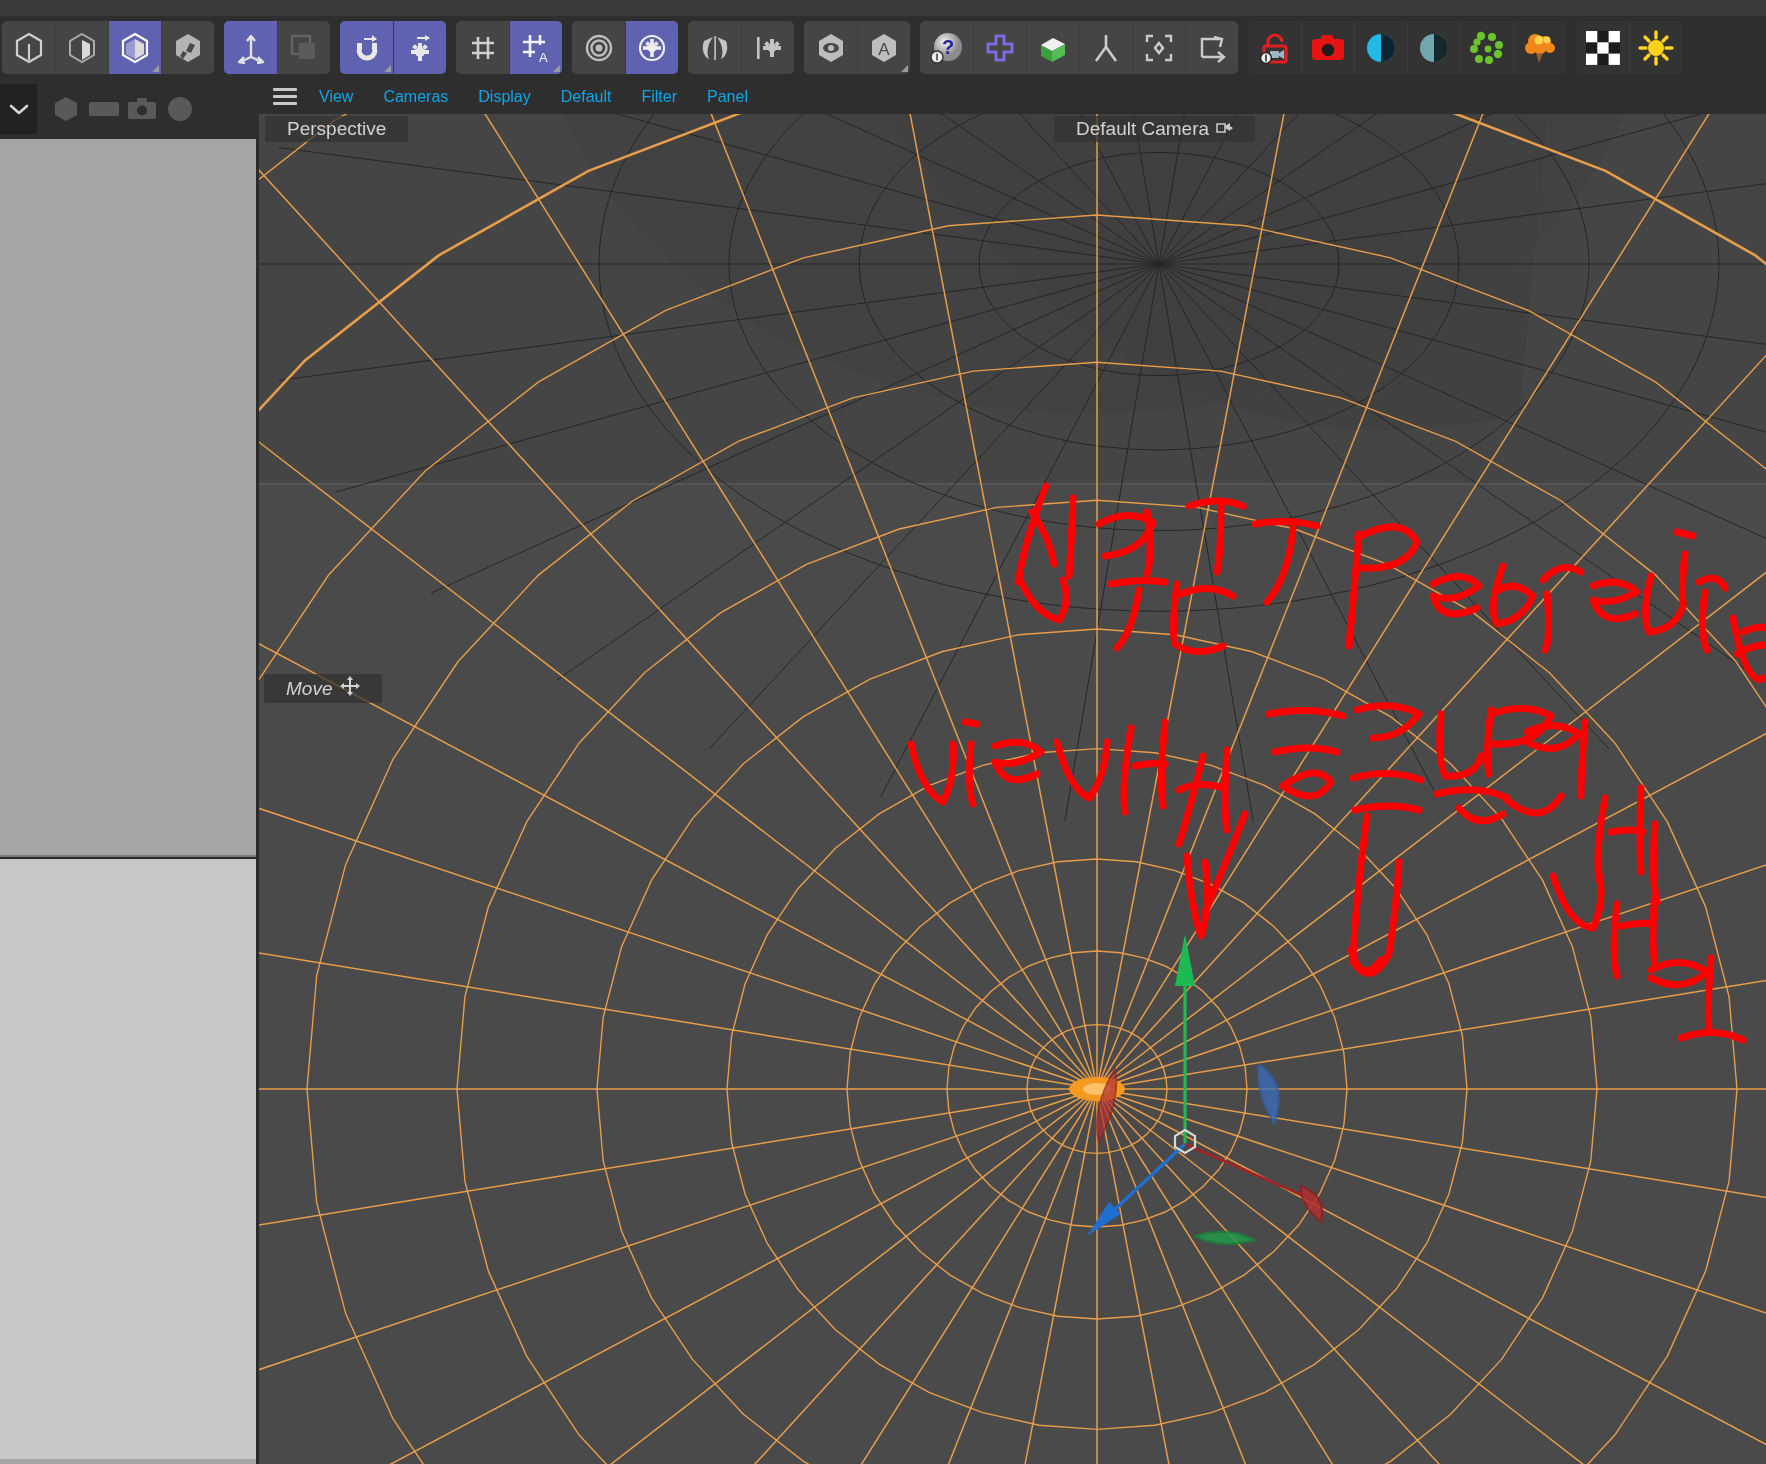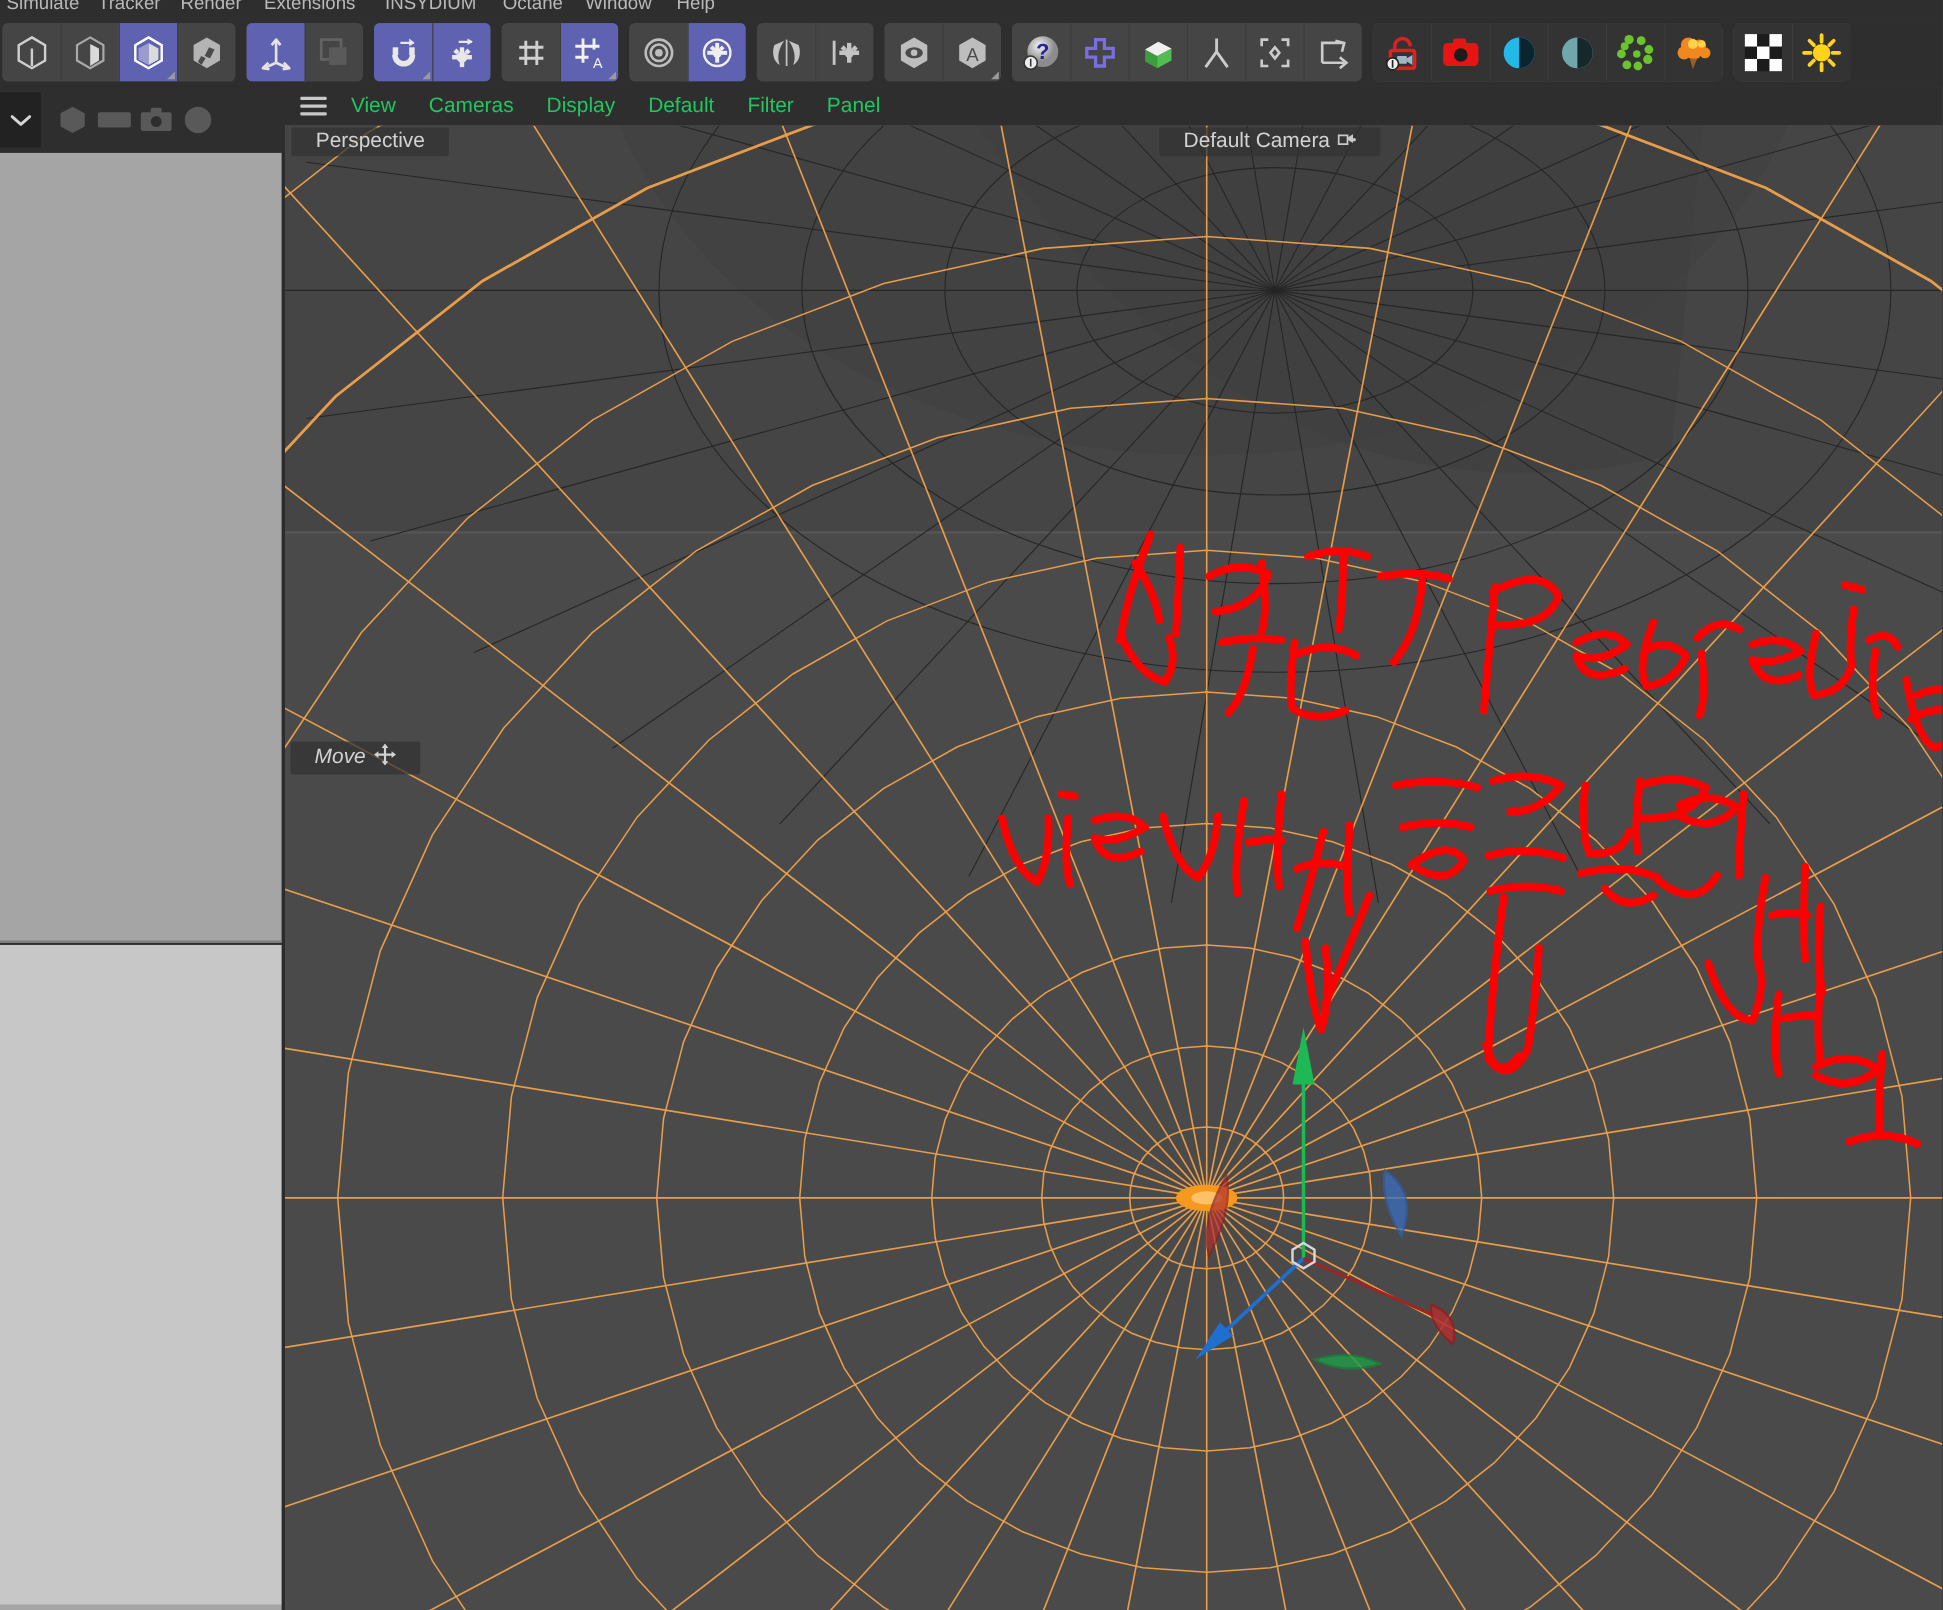--- a/index.html
+++ b/index.html
@@ -47,21 +47,21 @@
   .filtico { width: 38px; height: 50px; display:flex; align-items:center; justify-content:center; }
   .ompanel { position: absolute; left: 0; top: 60px; width: 256px; height: 718px; background: #a5a5a5; border-bottom: 2px solid #7e7e7e; }
   .attrpanel { position: absolute; left: 0; top: 780px; width: 256px; height: 600px; background: #c7c7c7; }
   .bottomstrip { position: absolute; left: 0; top: 1380px; width: 256px; height: 84px; background: #a5a5a5; }
 
   
   .vpwrap { position: absolute; left: 259px; top: 79px; width: 1507px; height: 1385px; background: #4a4a4a; overflow: hidden; }
   .vpmenu { position: absolute; left: 0; top: 0; width: 1507px; height: 35px; background: #2e2e2e; display: flex; align-items: center; padding-left: 14px; }
   .hamb { width: 24px; height: 17px; display: flex; flex-direction: column; justify-content: space-between; margin-right: 22px; }
   .hamb i { display: block; height: 3px; background: #c9c9c9; border-radius: 1px; }
-  .vpmenu .vmi { color: #22c55e; font-size: 19px; margin-right: 30px; white-space: nowrap; }
+  .vpmenu .vmi { color: #0ea5e9; font-size: 16px; margin-right: 30px; white-space: nowrap; }
 
   .canvas { position: absolute; left: 0; top: 35px; width: 1507px; height: 1350px; background: #4a4a4a; overflow: hidden; }
   .skyband { position: absolute; left: 0; top: 0; width: 1507px; height: 369px; background: #454545; }
   .hline { position: absolute; left:0; top: 369px; width: 1507px; height: 2px; background: #565656; }
 
   .vplabel {
     position: absolute; font-size: 19px; color: #d2d2d2;
     background: rgba(50,50,50,0.72); padding: 2px 22px; border-radius: 2px; white-space: nowrap;
   }
   .lbl-persp { left: 6px; top: 2px; }
@@ -69,30 +69,20 @@
   .lbl-move { left: 5px; top: 560px; display: flex; align-items: center; gap: 8px; font-style: italic; }
 
   .ink { position: absolute; left: 0; top: 0; width: 1507px; height: 1350px; pointer-events: none; }
   .sceneSvg { position: absolute; left: 0; top: 0; width: 1507px; height: 1350px; }
 </style>
 </head>
 <body>
 
 <div id="app">
 
-  <div class="menubar">
-    <span class="mi" style="left:6px">Simulate</span>
-    <span class="mi" style="left:89px">Tracker</span>
-    <span class="mi" style="left:164px">Render</span>
-    <span class="mi" style="left:240px">Extensions</span>
-    <span class="mi" style="left:350px">INSYDIUM</span>
-    <span class="mi" style="left:457px">Octane</span>
-    <span class="mi" style="left:532px">Window</span>
-    <span class="mi" style="left:615px">Help</span>
-  </div>
 
   <div class="toolbar">
 
     <div class="tgroup">
       <div class="tbtn">
         <svg width="34" height="34" viewBox="0 0 34 34">
             <path d="M17 3 L29 10 L29 24 L17 31 L5 24 L5 10 Z" fill="none" stroke="#cfcfcf" stroke-width="2.2"></path>
             <line x1="17" y1="13" x2="17" y2="29" stroke="#cfcfcf" stroke-width="2.2"></line>
           </svg>
       </div>

